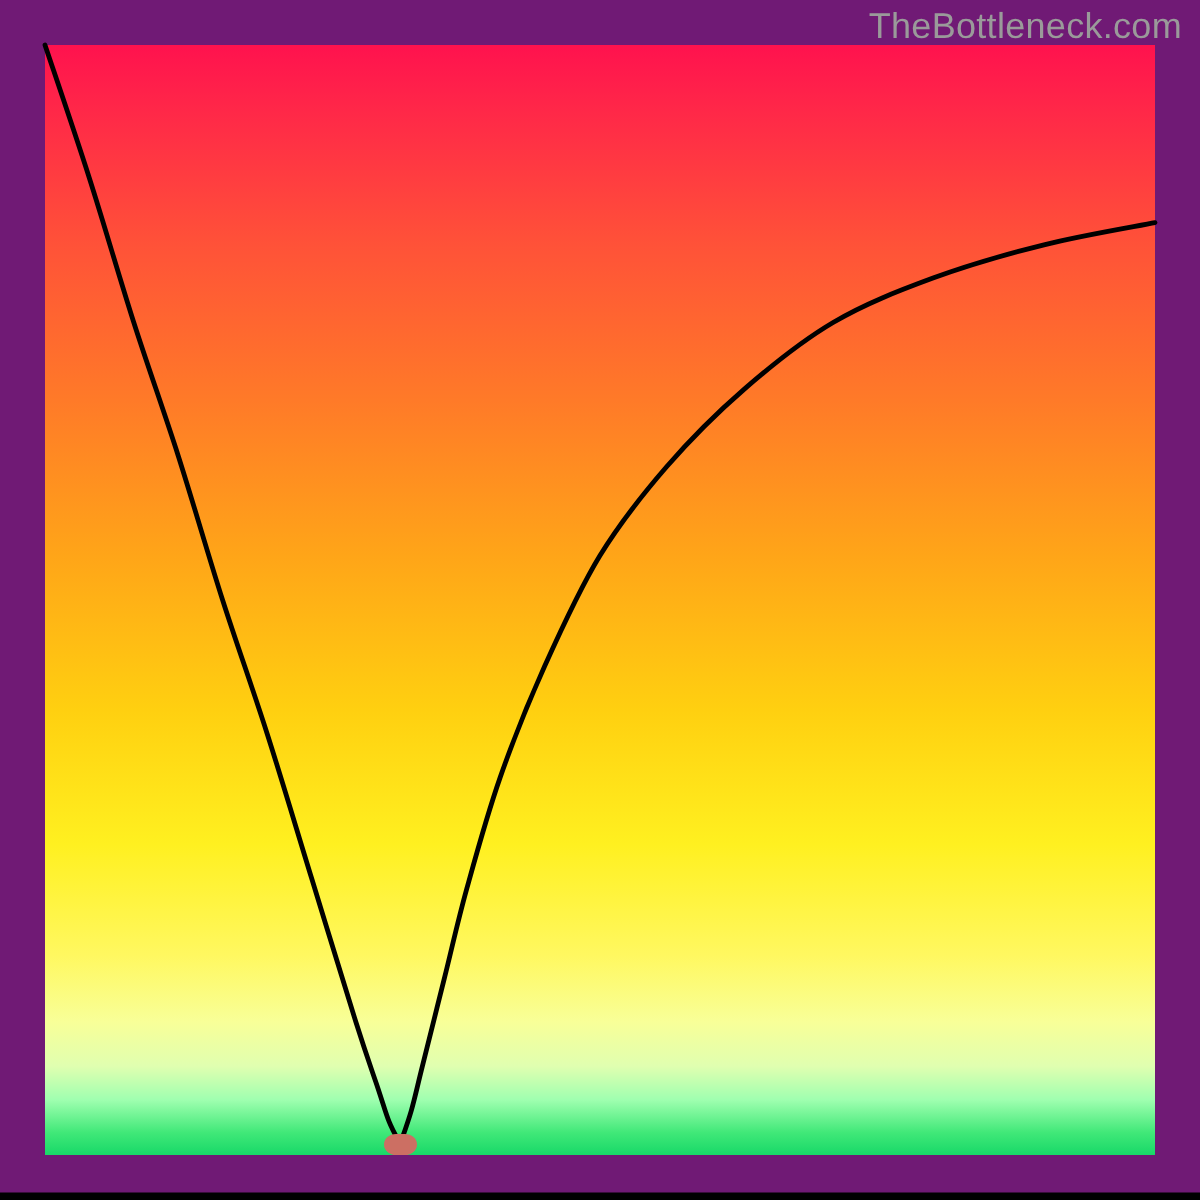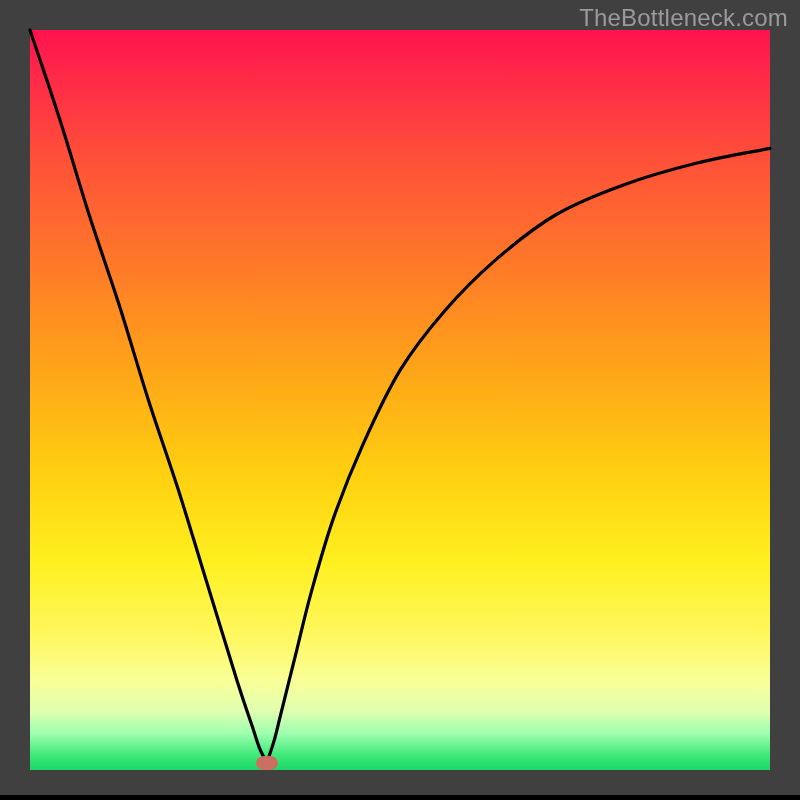--- a/index.html
+++ b/index.html
@@ -8,21 +8,21 @@
     width: 800px;
     height: 800px;
     overflow: hidden;
     background: #000;
     font-family: Arial, Helvetica, sans-serif;
   }
   .frame {
     position: relative;
     width: 800px;
     height: 795px;
-    background: #404040;
+    background: #701a75;
   }
   .plot {
     position: absolute;
     left: 30px;
     top: 30px;
     width: 740px;
     height: 740px;
     
     background: linear-gradient(
       to bottom,

